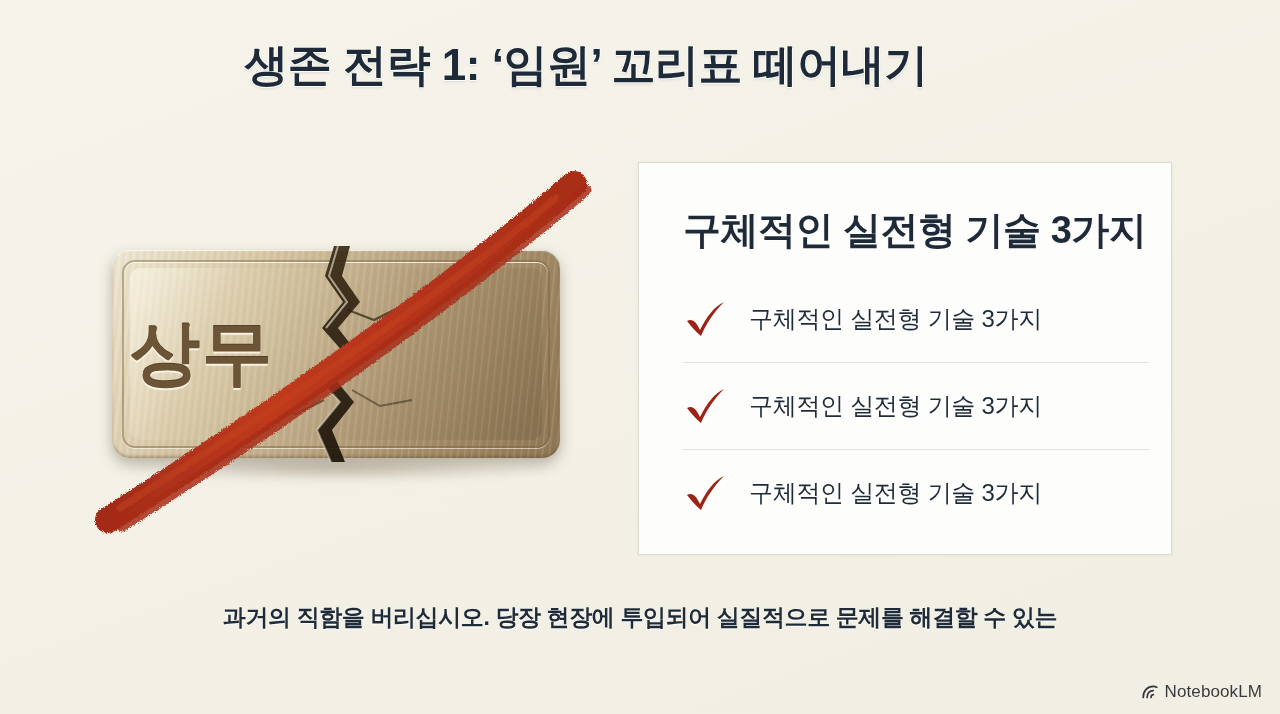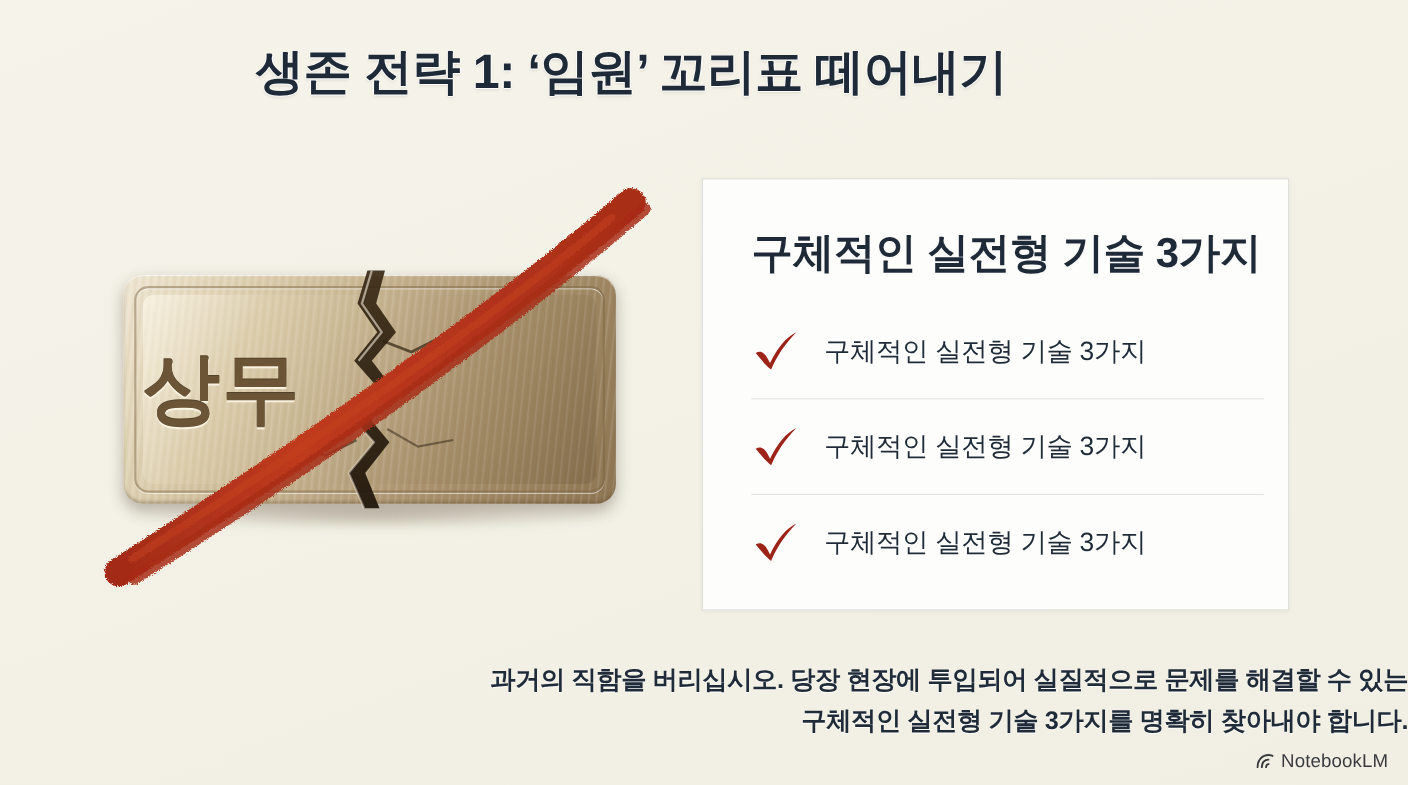--- a/index.html
+++ b/index.html
@@ -19,21 +19,21 @@
   .slide {
     position: absolute;
     inset: 0;
     background: linear-gradient(160deg, #f6f4ea 0%, #f3f1e6 55%, #f1efe3 100%);
   }
 
   
   .slide-title {
     position: absolute;
     top: 36px;
-    left: 4px;
+    left: 16px;
     width: 1140px;
     text-align: center;
     font-size: 44px;
     font-weight: 700;
     letter-spacing: -0.5px;
     color: #1e2a38;
     text-shadow:
       0 1px 0 rgba(255,255,255,0.95),
       1px 0 0 rgba(255,255,255,0.75),
       -1px 0 0 rgba(255,255,255,0.75),
@@ -231,21 +231,21 @@
     letter-spacing: -0.3px;
     white-space: nowrap;
   }
 
   
   .caption {
     position: absolute;
     left: 0;
     top: 598px;
     width: 1280px;
-    text-align: right;
+    text-align: center;
     font-size: 23px;
     font-weight: 700;
     line-height: 38px;
     color: #1f2b39;
     letter-spacing: -0.4px;
     text-shadow: 0 1px 0 rgba(255,255,255,0.85);
   }
 
   .caption-line { display: block; }
 
@@ -349,21 +349,20 @@
           <path d="M4 22 C9 19, 13 22, 17 31 C24 17, 31 8, 41 3 C31 13, 23 25, 18 37 C13 33, 8 27, 4 22 Z" fill="#9b2318"></path>
         </svg>
         <span class="list-text">구체적인 실전형 기술 3가지</span>
       </div>
 
     </div>
   </div>
 
   <div class="caption">
     <span class="caption-line">과거의 직함을 버리십시오. 당장 현장에 투입되어 실질적으로 문제를 해결할 수 있는</span>
-    <span class="caption-line">구체적인 실전형 기술 3가지를 명확히 찾아내야 합니다.</span>
   </div>
 
   <div class="watermark">
     <svg class="watermark-icon" width="17" height="14" viewBox="0 0 17 14">
       <path d="M1.2 12.4 C1.2 5.8, 5.6 1.4, 11.2 1.4 C12.6 1.4, 13.8 1.7, 14.8 2.2" stroke="#1f2027" stroke-width="1.7" fill="none" stroke-linecap="round"></path>
       <path d="M5.1 12.4 C5.1 8.2, 7.6 5.6, 11.2 5.6" stroke="#1f2027" stroke-width="1.7" fill="none" stroke-linecap="round"></path>
       <path d="M9.0 12.4 C9.0 10.6, 10.0 9.6, 11.4 9.6" stroke="#1f2027" stroke-width="1.7" fill="none" stroke-linecap="round"></path>
     </svg>
     <span class="watermark-label">NotebookLM</span>
   </div>

